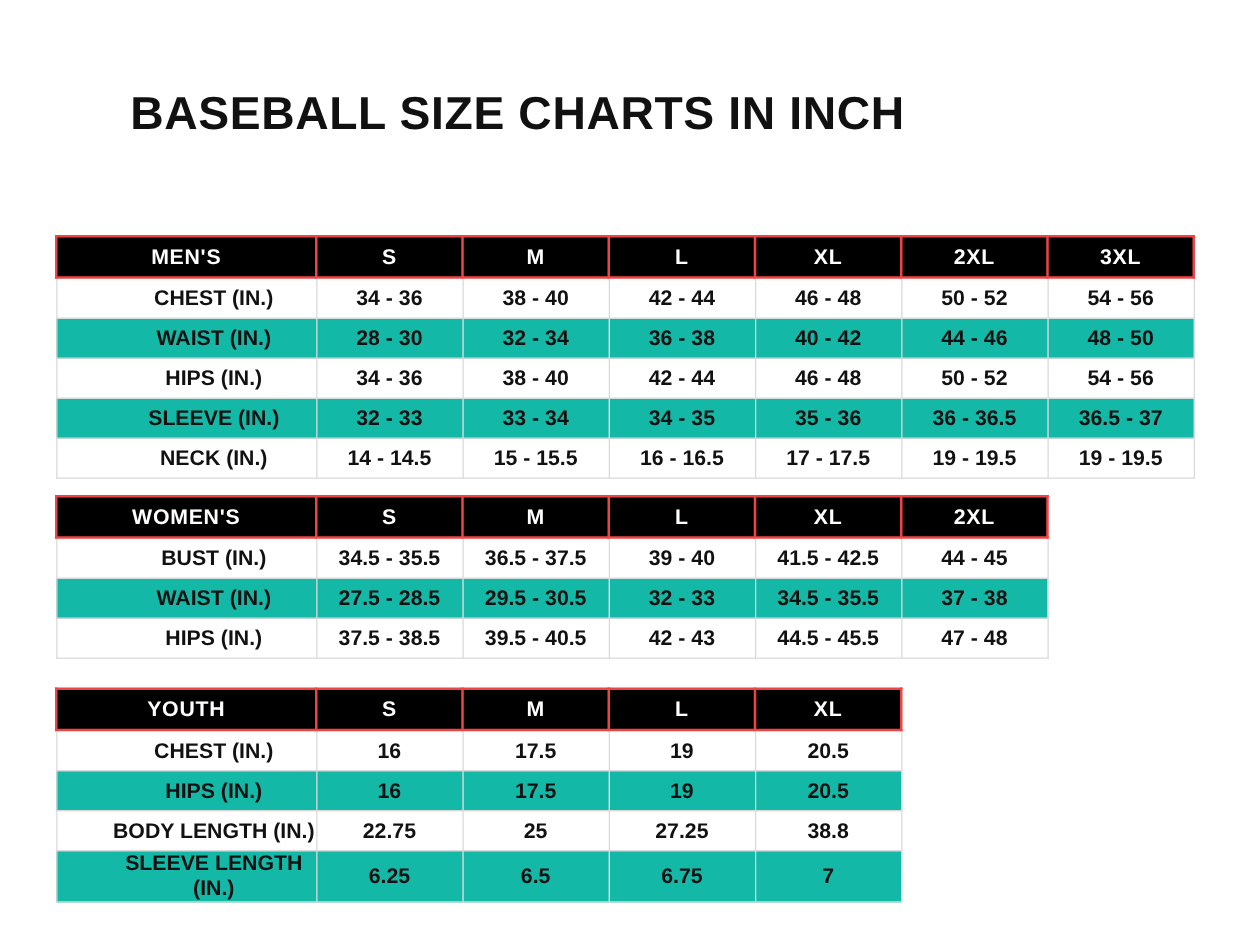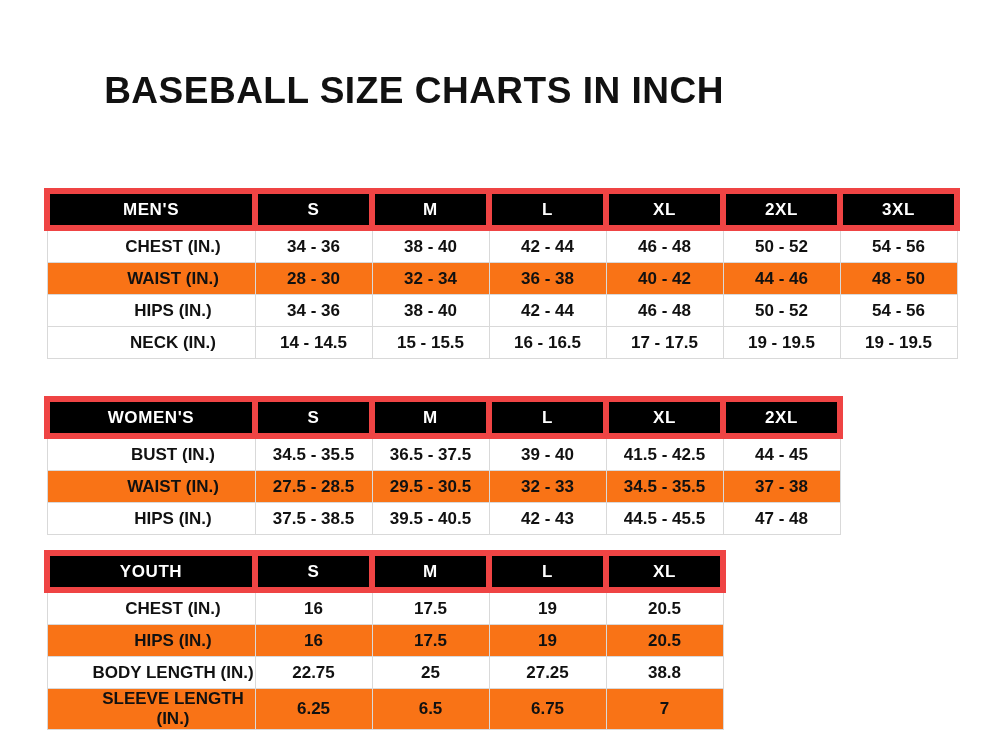--- a/index.html
+++ b/index.html
@@ -46,29 +46,29 @@
     text-align: center;
     vertical-align: middle;
     font-size: 17px;
     font-weight: bold;
     color: #111111;
     background: #ffffff;
   }
   .chart thead th {
     background: #000000;
     color: #ffffff;
-    border: 6px solid #ef4444;
+    border: 2px solid #ef4444;
     font-size: 17px;
     letter-spacing: 0.6px;
   }
   .chart thead th.rowhead {
     text-align: center;
   }
   .chart tbody tr.alt td {
-    background: #f97316;
+    background: #14b8a6;
   }
   .chart tbody td.rowlabel {
     text-align: center;
     font-weight: bold;
     padding-left: 44px;
   }
 
   
   #mens-chart {
     top: 188px;
@@ -148,20 +148,29 @@
       </tr>
       <tr>
         <td class="rowlabel">HIPS (IN.)</td>
         <td>34 - 36</td>
         <td>38 - 40</td>
         <td>42 - 44</td>
         <td>46 - 48</td>
         <td>50 - 52</td>
         <td>54 - 56</td>
       </tr>
+      <tr class="alt">
+        <td class="rowlabel">SLEEVE (IN.)</td>
+        <td>32 - 33</td>
+        <td>33 - 34</td>
+        <td>34 - 35</td>
+        <td>35 - 36</td>
+        <td>36 - 36.5</td>
+        <td>36.5 - 37</td>
+      </tr>
       <tr>
         <td class="rowlabel">NECK (IN.)</td>
         <td>14 - 14.5</td>
         <td>15 - 15.5</td>
         <td>16 - 16.5</td>
         <td>17 - 17.5</td>
         <td>19 - 19.5</td>
         <td>19 - 19.5</td>
       </tr>
     </tbody>

